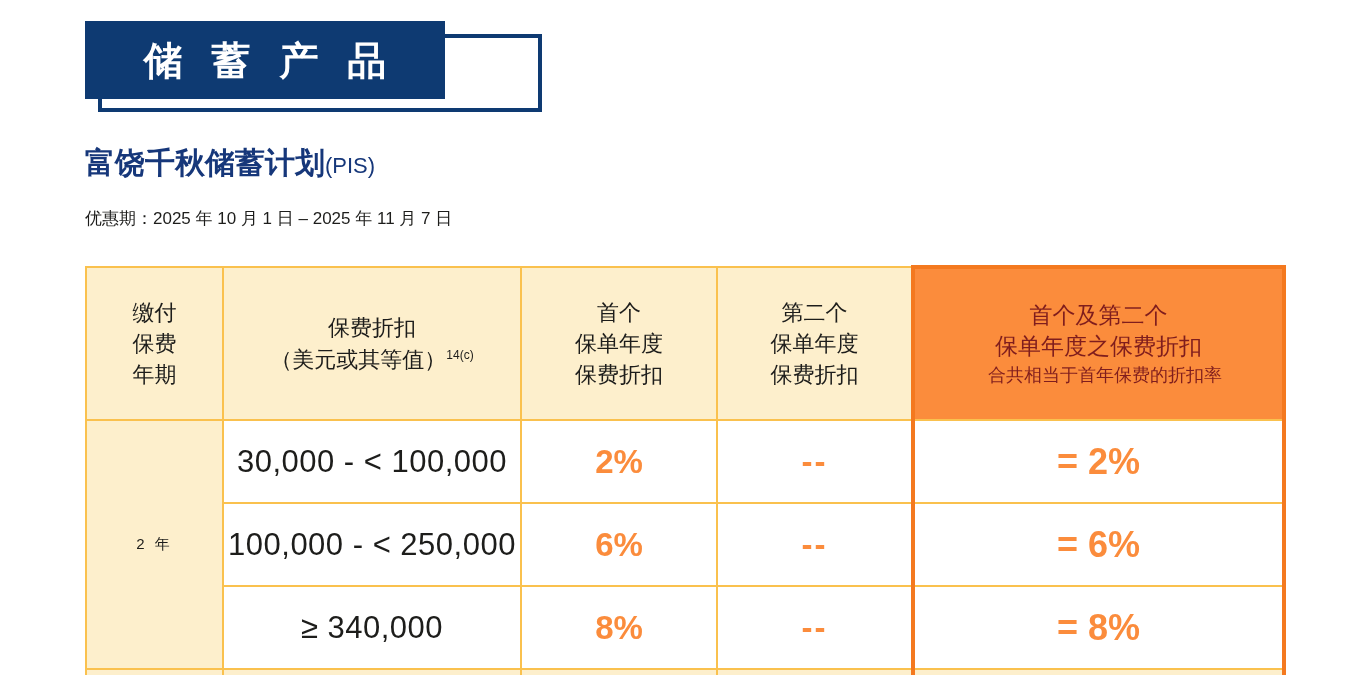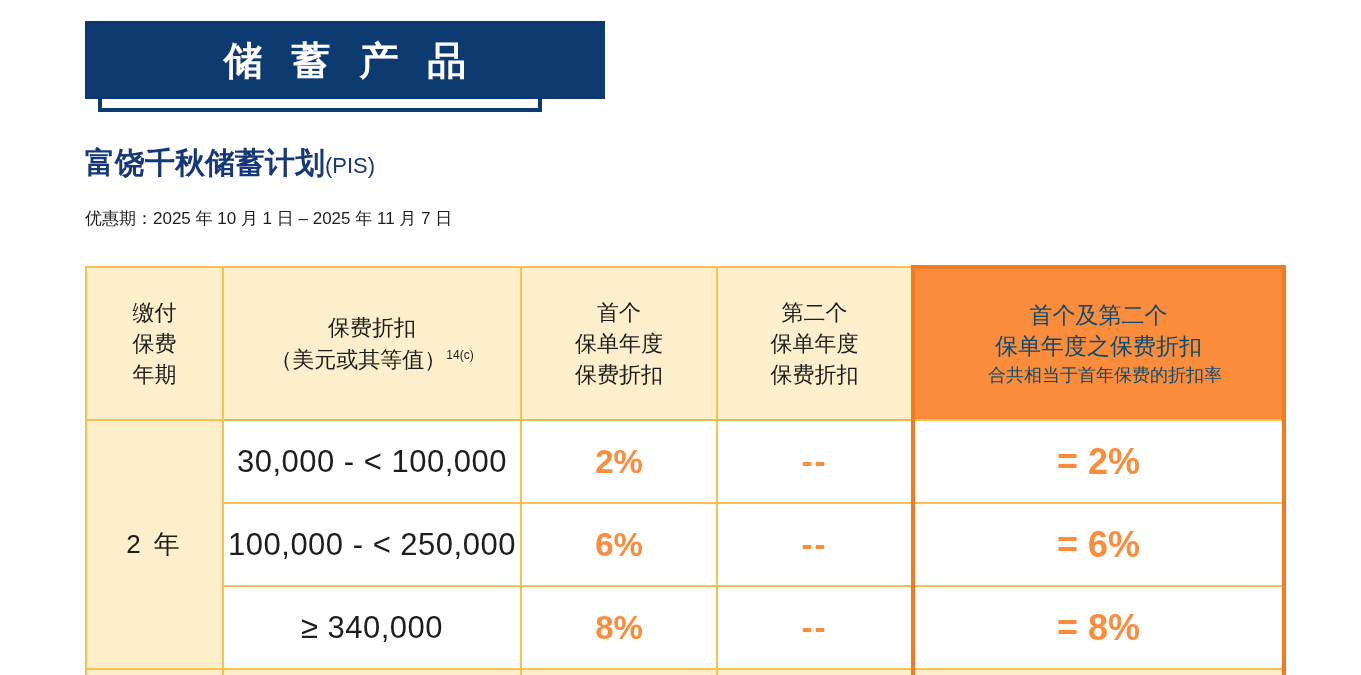--- a/index.html
+++ b/index.html
@@ -37,21 +37,21 @@
     width: 444px;
     height: 78px;
     border: 4px solid #0E3A72;
     box-sizing: border-box;
     background: transparent;
   }
   .banner-solid {
     position: absolute;
     left: 0px;
     top: 0px;
-    width: 520px;
+    width: 360px;
     height: 78px;
     background: #0E3A72;
     box-sizing: border-box;
     display: flex;
     align-items: center;
     justify-content: center;
   }
   .banner-text {
     color: #ffffff;
     font-size: 39px;
@@ -118,21 +118,21 @@
   .hdr {
     background: #FDEFCC;
     height: 150px;
     color: #1d1d1b;
     font-size: 22px;
     line-height: 1.42;
     font-weight: 400;
   }
   .hdr-total {
     background: #FB8C3C;
-    color: #0c4a6e;
+    color: #7f1d1d;
     border-left: 4px solid #F4791F !important;
     border-right: 4px solid #F4791F !important;
     border-top: 4px solid #F4791F !important;
     font-size: 23px;
     line-height: 1.36;
   }
   .hdr-total .sub {
     display: block;
     font-size: 18px;
     line-height: 1.45;
@@ -141,21 +141,21 @@
   .sup {
     font-size: 12px;
     vertical-align: super;
     line-height: 0;
     letter-spacing: 0;
   }
 
   
   .cell-term {
     background: #FDEFCC;
-    font-size: 26px;
+    font-size: 15px;
     color: #1d1d1b;
     letter-spacing: 3px;
   }
   .cell-prem {
     background: #ffffff;
     font-size: 31px;
     color: #1d1d1b;
     letter-spacing: 0.5px;
   }
   .cell-pct {

